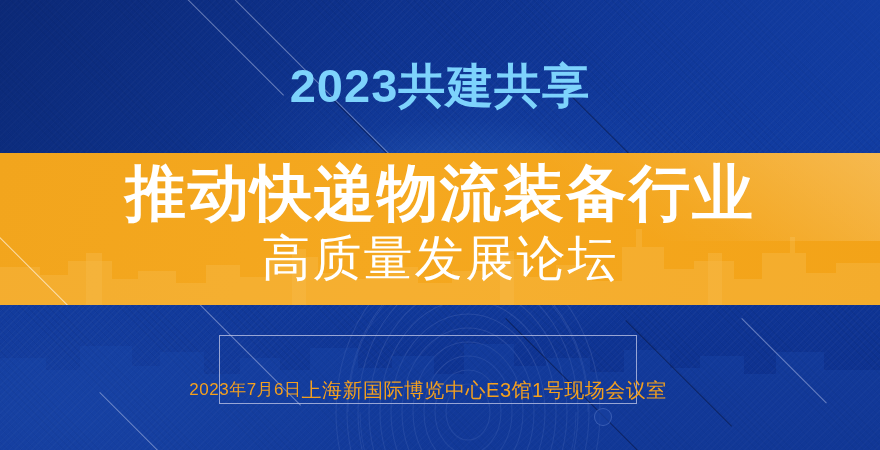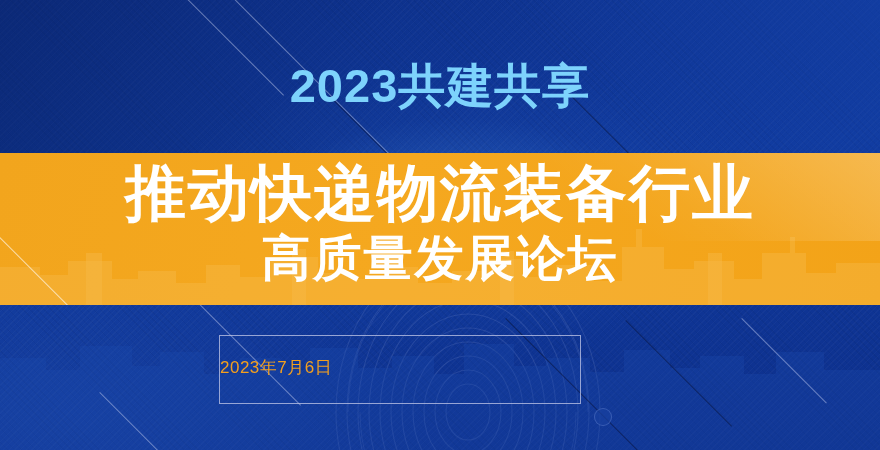--- a/index.html
+++ b/index.html
@@ -151,38 +151,38 @@
     white-space: nowrap;
   }
   .band-line2 {
     position: absolute;
     left: 0;
     top: 81px;
     width: 100%;
     text-align: center;
     color: #ffffff;
     font-size: 49px;
-    font-weight: bold;
+    font-weight: normal;
     letter-spacing: 2px;
     line-height: 1;
     white-space: nowrap;
   }
 
   
   .infobox {
     position: absolute;
     left: 219px;
     top: 335px;
-    width: 362px;
+    width: 418px;
     height: 69px;
     border: 1px solid rgba(190,196,230,0.78);
     box-sizing: border-box;
     display: flex;
-    flex-direction: column;
-    align-items: flex-start;
+    flex-direction: row;
+    align-items: flex-end;
     justify-content: center;
   }
   .info-date {
     color: #f4a01e;
     font-size: 17px;
     font-weight: normal;
     line-height: 1.25;
     letter-spacing: 0.5px;
     white-space: nowrap;
     margin-bottom: 3px;
@@ -322,17 +322,18 @@
     <div class="band-hair" style="left:-22px; top:62px; width:330px; transform:rotate(45deg);"></div>
 
     <div class="band-line1">推动快递物流装备行业</div>
     <div class="band-line2">高质量发展论坛</div>
   </div>
 
   <div class="title-main">2023共建共享</div>
 
   <div class="infobox">
     <div class="info-date">2023年7月6日</div>
+    <div class="info-venue">上海新国际博览中心E3馆1号现场会议室</div>
   </div>
 
   <div class="dot-badge"></div>
 
 </div>
 
 </body></html>

